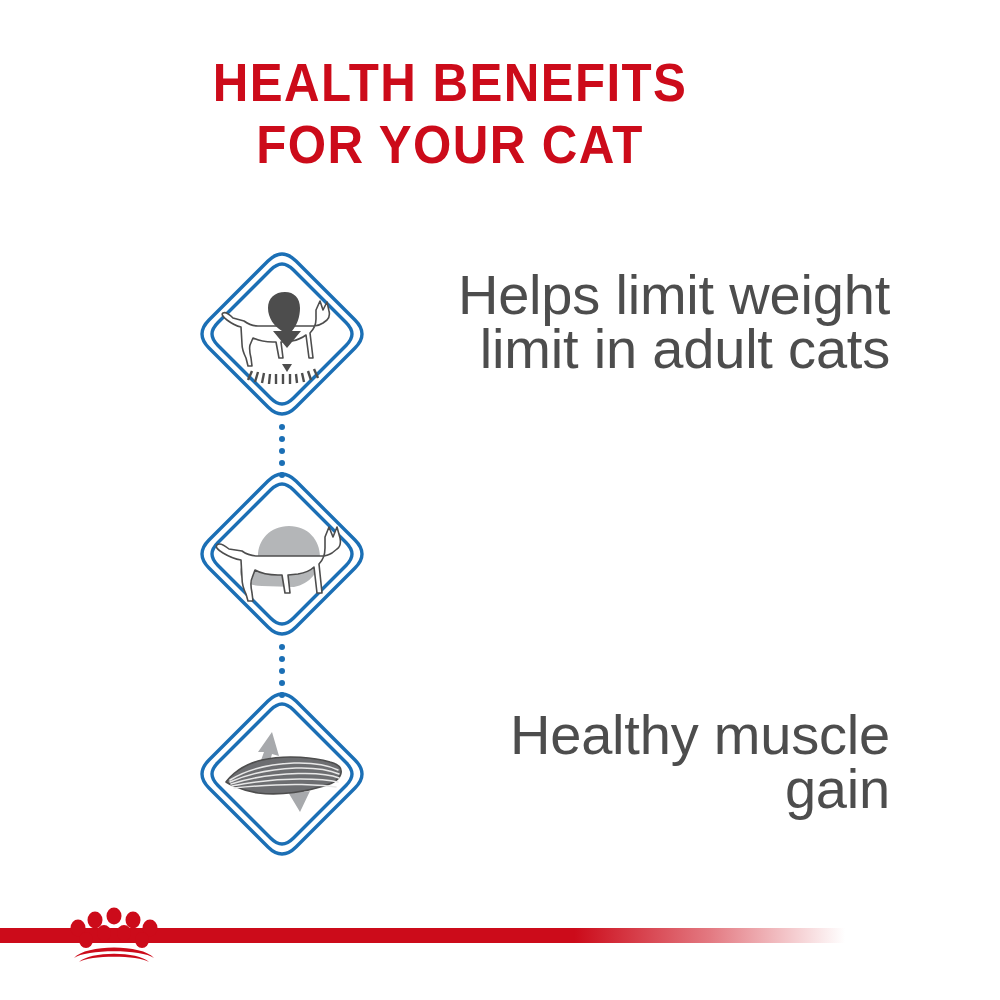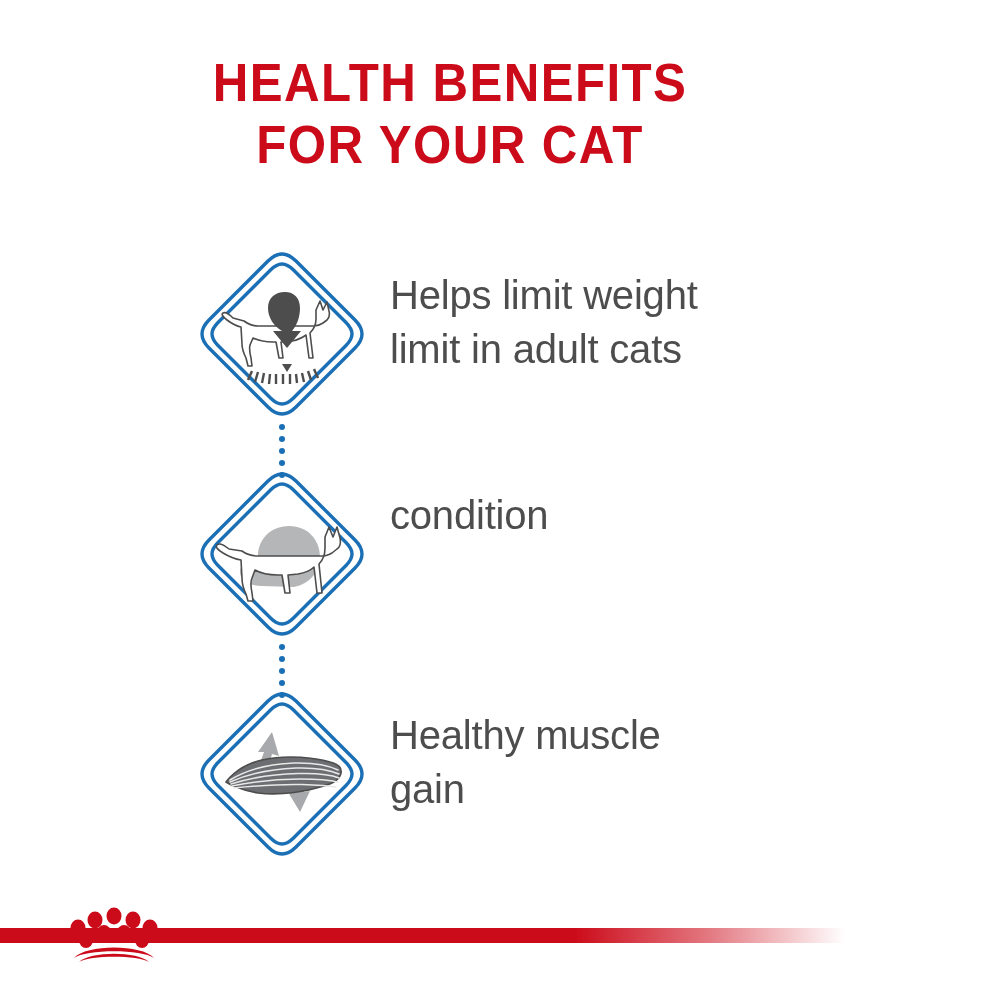--- a/index.html
+++ b/index.html
@@ -57,24 +57,25 @@
     display: block;
     width: 172px;
     height: 172px;
   }
   .benefit-text {
     position: absolute;
     left: 194px;
     top: 20px;
     width: 500px;
     color: #4d4d4d;
-    font-size: 40px;
+    font-size: 56px;
     line-height: 54px;
     font-weight: normal;
     letter-spacing: -0.2px;
+    text-align: right;
   }
   
   .connector {
     position: absolute;
     left: 80px;
     top: 176px;
     width: 12px;
     height: 44px;
   }
   .connector i {
@@ -236,21 +237,20 @@
                  C145 75 144 79 141 81
                  L136 85
                  C133 87 129 88 125 88
                  L116 88
                  C109 88 102 88 95 88
                  L62 88
                  C56 88 50 86 46 83 Z" fill="#ffffff" stroke="#4d4d4d" stroke-width="1.6" stroke-linejoin="round" stroke-linecap="round"></path>
       </svg>
     </div>
     <div class="benefit-text">
-      <div>condition</div>
     </div>
     <div class="connector">
       <i></i>
         <i></i>
         <i></i>
         <i></i>
         <i></i>
     </div>
   </div>
 

